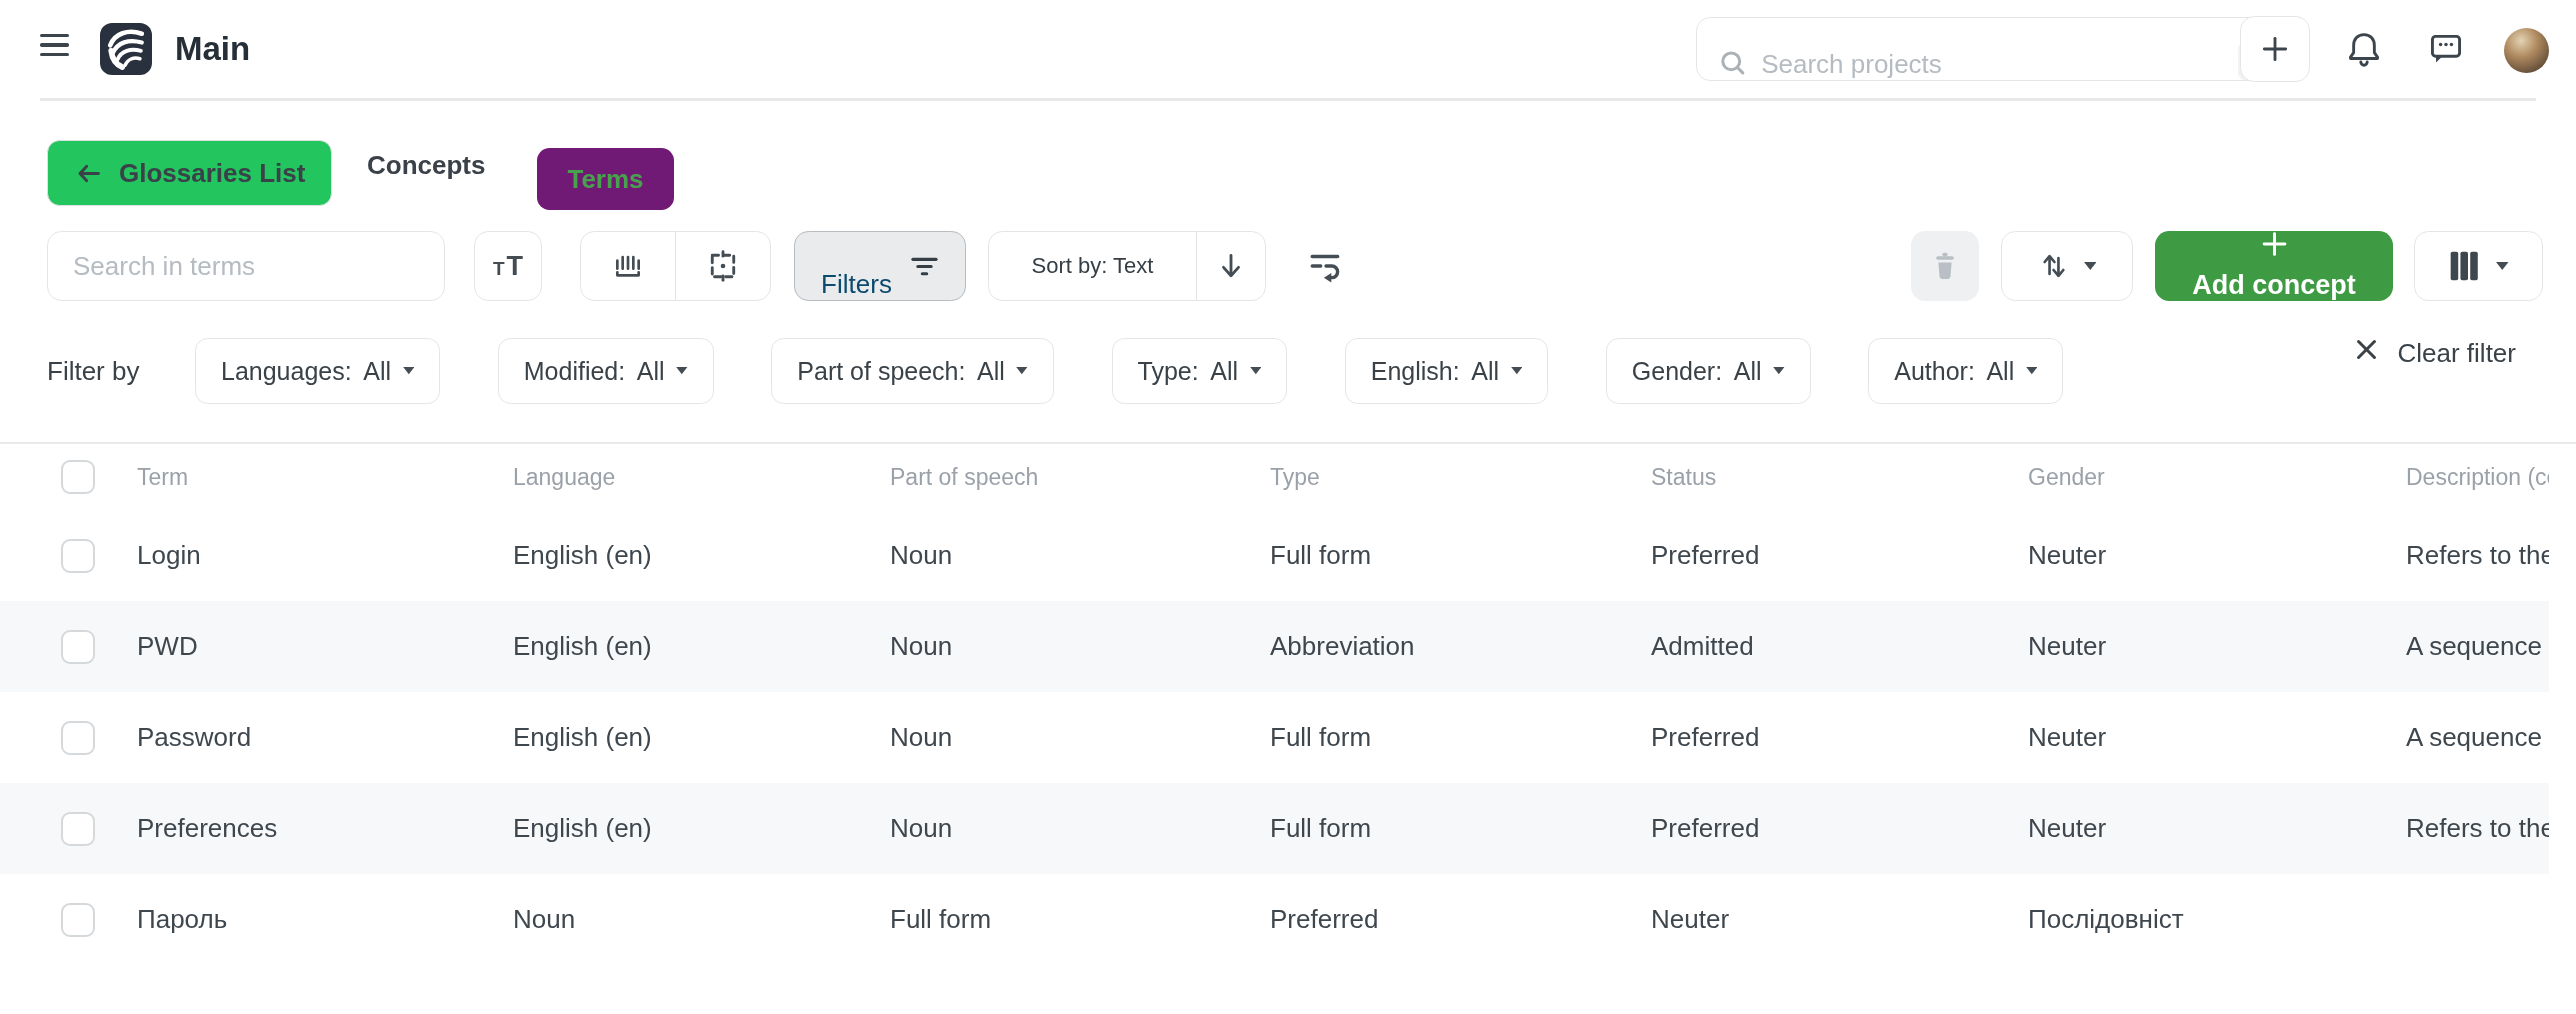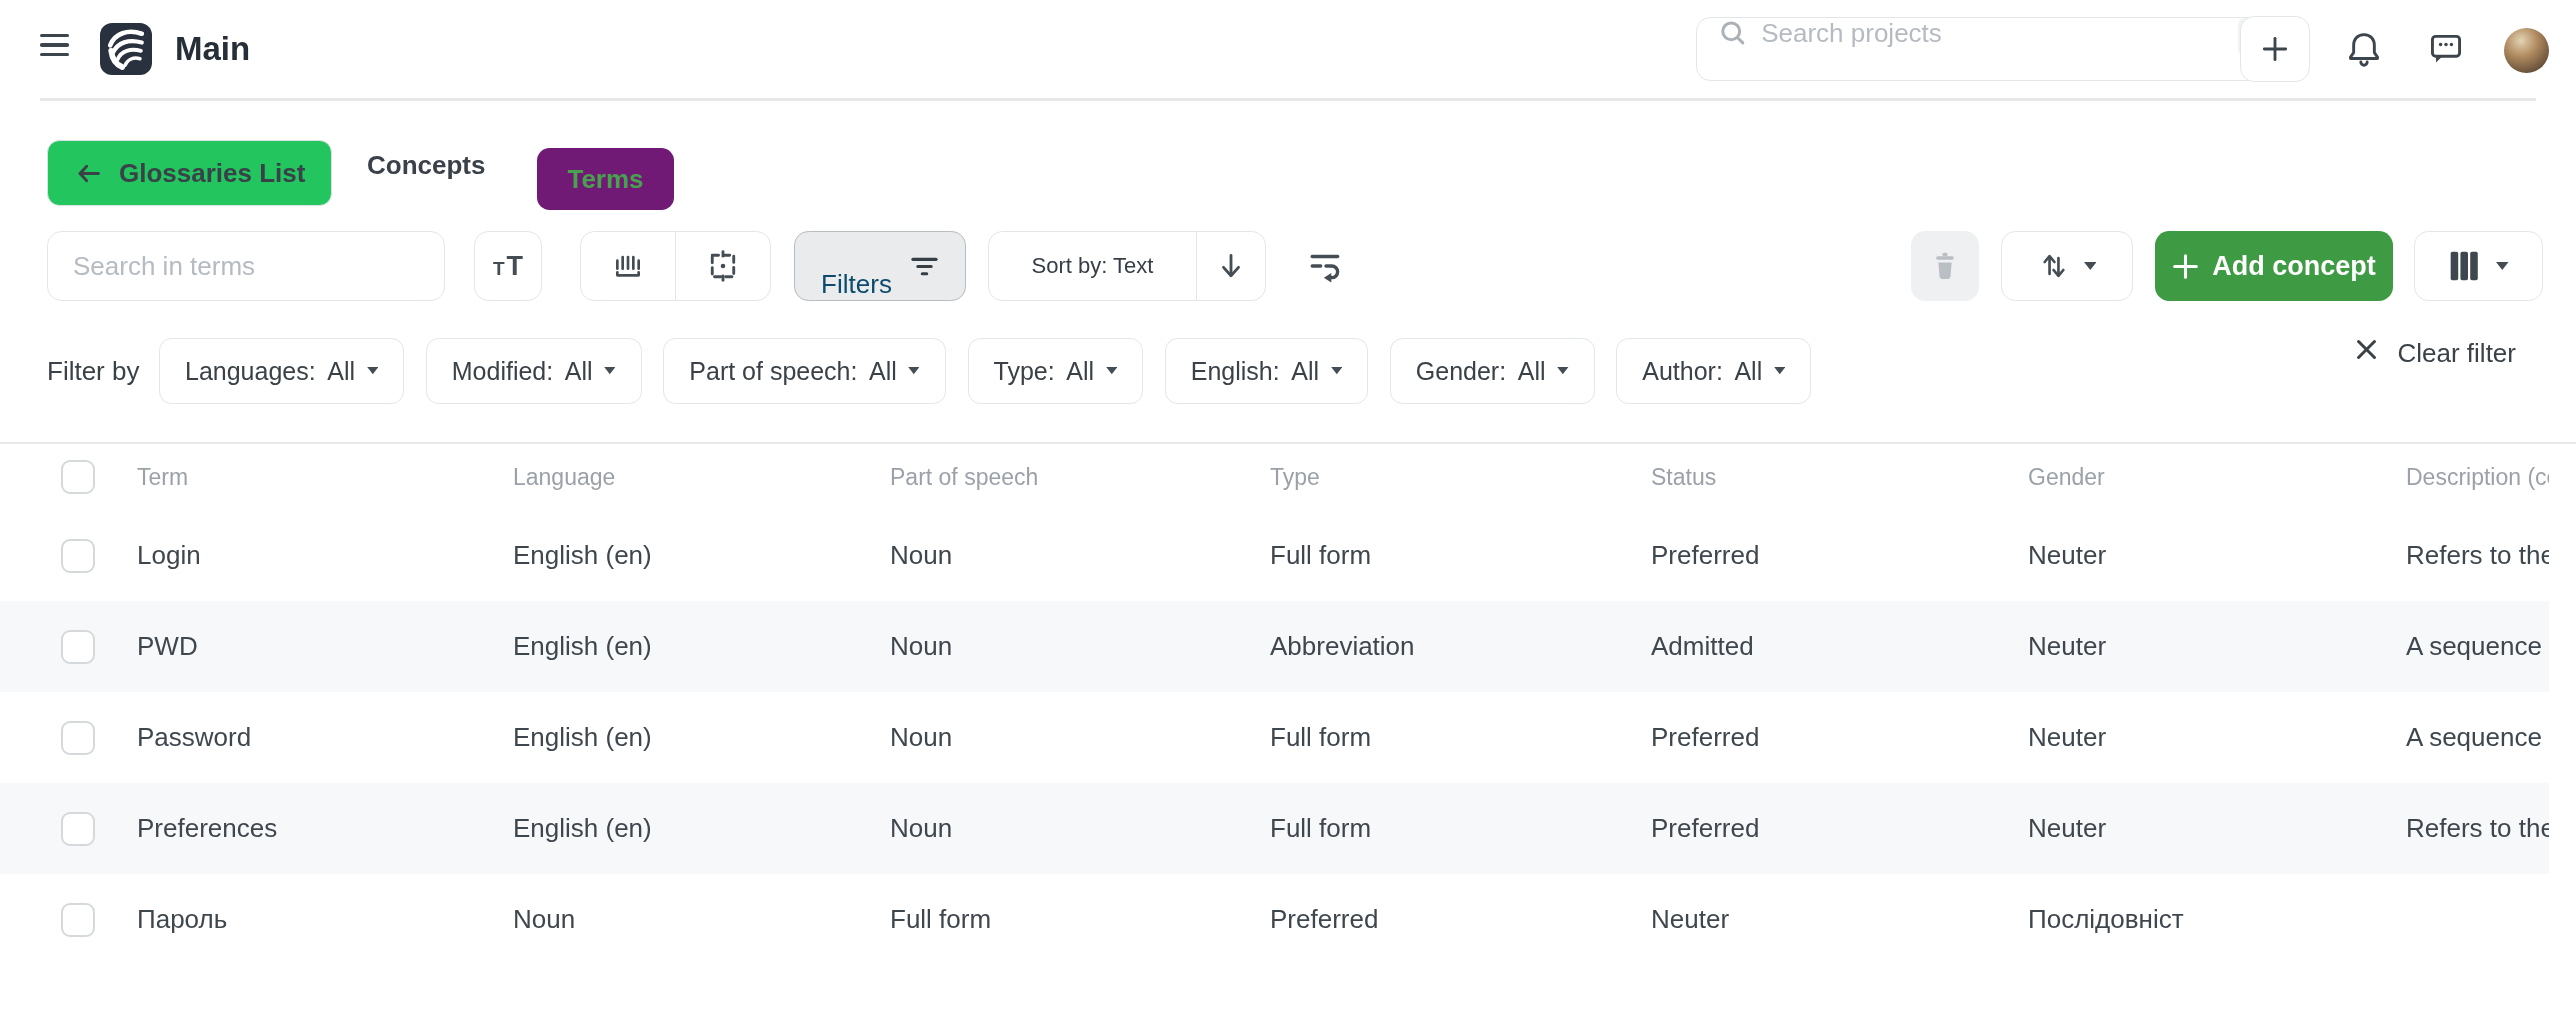--- a/index.html
+++ b/index.html
@@ -8,21 +8,21 @@
   .abs{position:absolute;}
 
   
   #topbar{position:absolute;left:0;top:0;width:2576px;height:98px;}
   .hamburger{position:absolute;left:40px;top:34px;width:29px;height:23px;cursor:pointer;}
   .hamburger div{height:3.2px;background:#3c444c;border-radius:1.8px;margin-bottom:6.3px;}
   .logo{position:absolute;left:100px;top:23px;width:52px;height:52px;}
   .app-title{position:absolute;left:175px;top:0;height:98px;line-height:98px;
              font-size:33px;font-weight:700;color:#262e38;}
   .search-projects{position:absolute;left:1696px;top:17px;width:588px;height:64px;
-       border:1.8px solid #e3e6e9;border-radius:14.3px;display:flex;align-items:flex-start;
+       border:1.8px solid #e3e6e9;border-radius:14.3px;display:flex;align-items:flex-end;
        box-sizing:border-box;background:#fff;}
   .search-projects .ph{color:#b5bbc1;font-size:26px;margin-left:12.5px;flex:1;}
   .kbd-slash{width:29px;height:38px;background:#f1f2f4;border-radius:7.2px;color:#9aa1a7;
        font-size:22.4px;display:flex;align-items:center;justify-content:center;margin-right:16px;}
   .btn-plus{position:absolute;left:2240px;top:16px;width:70px;height:66px;border:1.8px solid #e3e6e9;
        border-radius:14.3px;box-sizing:border-box;display:flex;align-items:center;justify-content:center;background:#fff;}
   .topbar-icon{position:absolute;top:49px;transform:translateY(-50%);}
   .avatar{position:absolute;left:2504px;top:28px;width:45px;height:45px;border-radius:50%;
        background:radial-gradient(circle at 38% 28%,#e3d3b2 0%,#b08a60 38%,#70583f 72%,#453729 100%);}
   .top-divider{position:absolute;left:40px;right:40px;top:98px;height:2.7px;background:#e7e8ea;}
@@ -52,30 +52,30 @@
        display:flex;align-items:center;justify-content:center;gap:18px;}
   .btn-filters span{font-size:26px;color:#0c4a6e;margin-top:36px;}
   .btn-sort{left:988px;width:278px;display:flex;}
   .btn-sort .label{width:207px;display:flex;align-items:center;justify-content:center;
        font-size:22px;color:#363e45;}
   .btn-sort .arrow{flex:1;border-left:1.8px solid #e3e6e9;display:flex;align-items:center;justify-content:center;}
   .btn-wrap{left:1299px;width:54px;background:transparent;border:none;}
   .btn-trash{left:1911px;width:68px;background:#eef0f2;}
   .btn-updown{left:2001px;width:132px;display:flex;align-items:center;justify-content:center;gap:14.3px;}
   .btn-add{left:2155px;width:238px;background:#3e9b43;display:flex;align-items:center;
-       justify-content:center;gap:13px;cursor:pointer;}
+       justify-content:center;gap:13px;cursor:pointer;flex-direction:column;}
   .btn-add span{color:#fff;font-size:27px;font-weight:700;}
   .btn-columns{left:2414px;width:129px;display:flex;align-items:center;justify-content:center;gap:16px;}
 
   
   #filterbar{position:absolute;left:0;top:338px;width:2576px;height:66px;}
   .filterby{position:absolute;left:47px;height:66px;line-height:66px;font-size:26px;color:#3a4248;}
   .chips{position:absolute;left:159px;top:0;display:flex;gap:21.5px;}
   .chip{height:66px;border:1.8px solid #e3e6e9;border-radius:12.5px;box-sizing:border-box;background:#fff;
-       display:flex;align-items:center;gap:11.6px;padding:0 25px;cursor:pointer;}
+       display:flex;align-items:center;gap:11.6px;padding:0 25px;cursor:pointer;margin-left:36px;}
   .chip span{font-size:25px;color:#3a4248;}
   .clear-filter{position:absolute;right:60px;top:0;height:66px;display:flex;align-items:flex-start;gap:19.7px;cursor:pointer;}
   .clear-filter span{font-size:26px;color:#3a4248;}
 
   
   #table{position:absolute;left:0;top:442px;width:2576px;border-top:2.7px solid #e9eaeb;}
   .trow{display:grid;grid-template-columns:76px 376px 377px 380px 381px 377px 378px 1fr;
         padding-left:61px;align-items:center;width:2488px; 
         box-sizing:content-box;}
   .thead{height:66px;}

